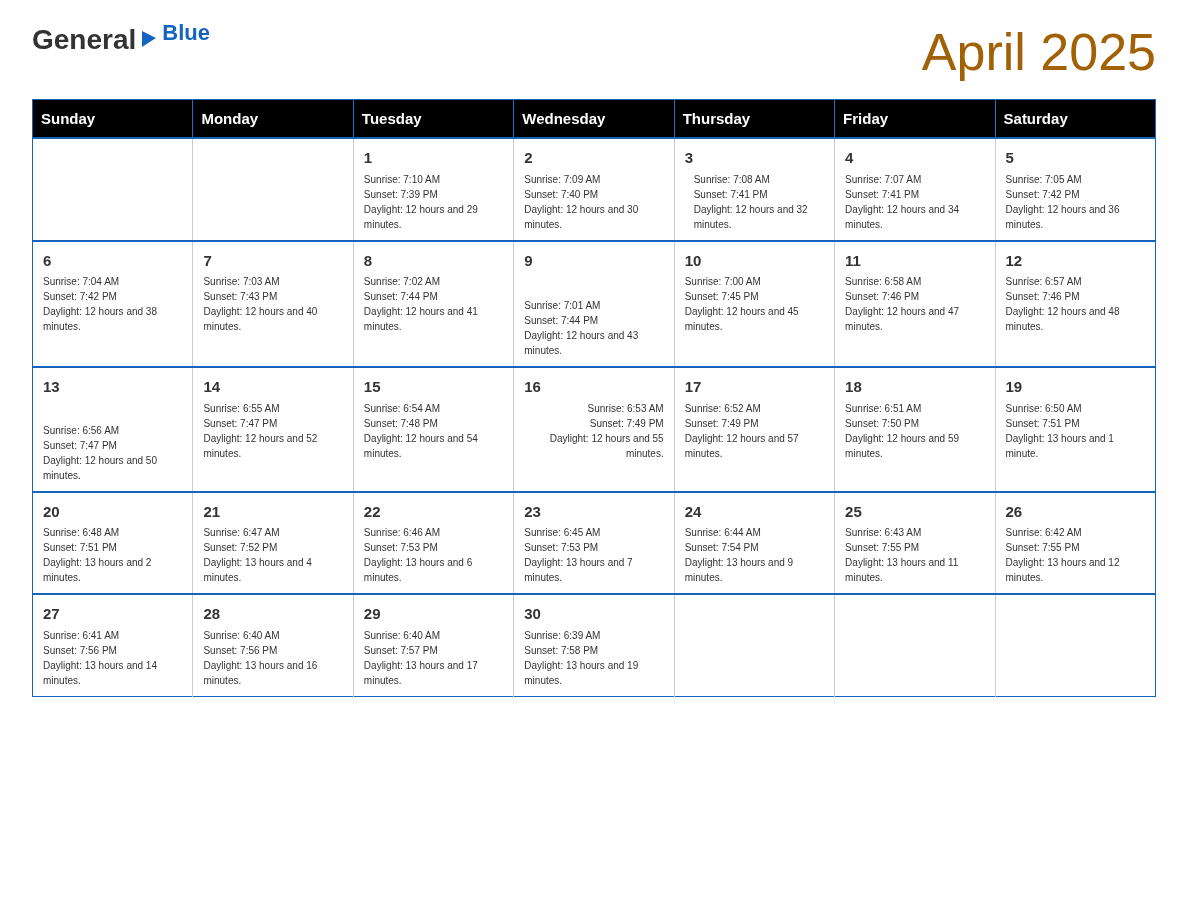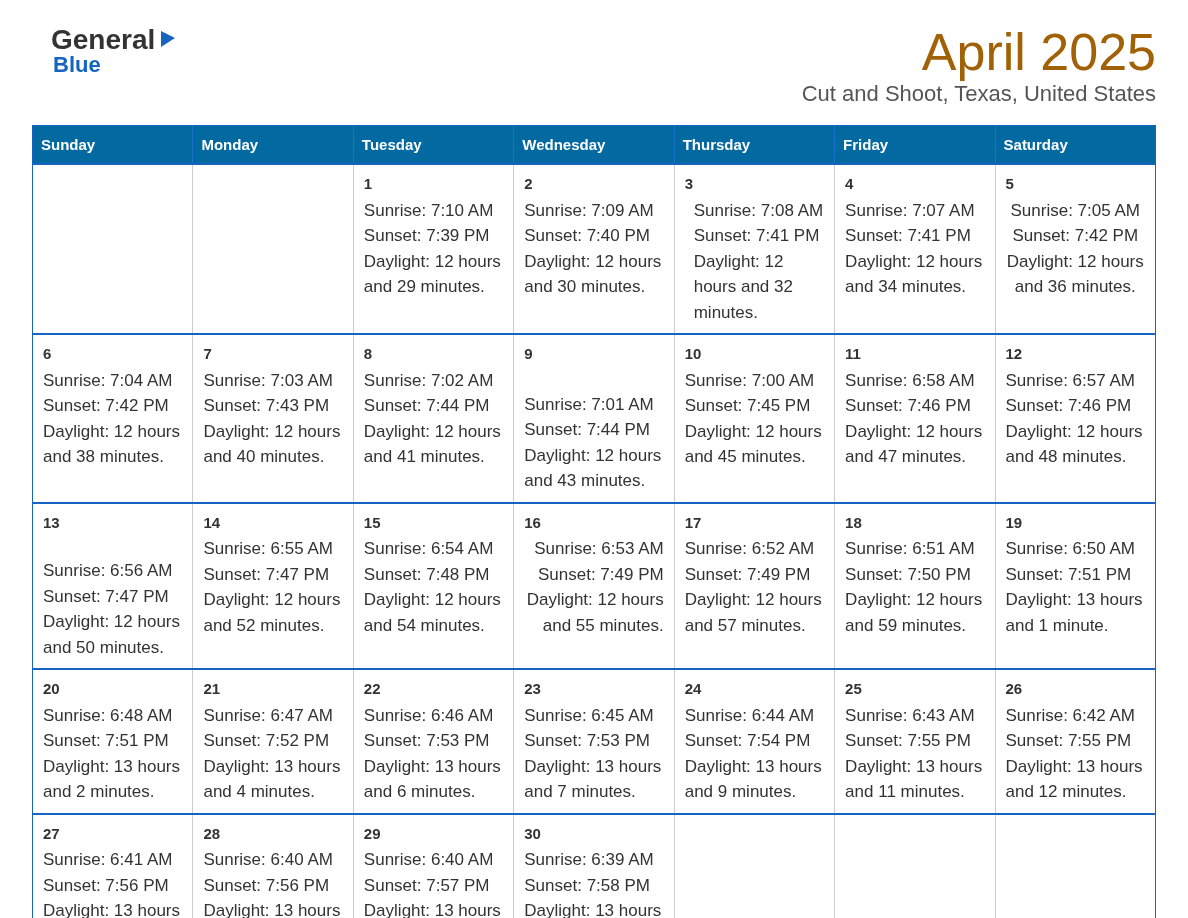--- a/index.html
+++ b/index.html
@@ -12,23 +12,21 @@
       min-height: 918px;
     }
     .header {
       display: flex;
       justify-content: space-between;
       align-items: flex-start;
       margin-bottom: 18px;
     }
     .logo {
       display: flex;
-      flex-direction: column;
       align-items: flex-start;
-      margin-left: 19px;
     }
     .title-area {
       text-align: right;
     }
     .title-area h1 {
       font-size: 52px;
       font-weight: normal;
       color: #a16207;
       line-height: 1.1;
     }
@@ -36,21 +34,21 @@
       font-size: 22px;
       font-weight: normal;
       color: #555;
     }
     .calendar {
       width: 100%;
       border-collapse: collapse;
       border: 1.5px solid #1565c0;
     }
     .calendar thead tr th {
-      background-color: #0369a1;
+      background-color: #000000;
       color: #fff;
       font-size: 15px;
       font-weight: bold;
       padding: 10px 8px;
       text-align: left;
       border-right: 1px solid #1a72d0;
     }
     .calendar thead tr th:last-child {
       border-right: none;
     }
@@ -69,21 +67,21 @@
       border-right: none;
     }
     .day-number {
       font-size: 15px;
       font-weight: bold;
       color: #333;
       display: block;
       margin-bottom: 2px;
     }
     .day-info {
-      font-size: 17px;
+      font-size: 10px;
       color: #333;
     }
     .empty-cell {
       background: #fff;
     }
   </style>
 </head>
 <body>
 
 <div class="header">
@@ -91,21 +89,20 @@
     <div style="display:flex; align-items:center;">
       <span style="font-size:28px; font-weight:bold; color:#333;">General</span>
       <svg width="22" height="22" viewBox="0 0 22 22" style="margin-left:2px; margin-top:-4px;">
         <polygon points="4,4 18,11 4,20" fill="#1565c0"></polygon>
       </svg>
     </div>
     <span style="font-size:22px; font-weight:bold; color:#1565c0; margin-top:-4px; margin-left:2px;">Blue</span>
   </div>
   <div class="title-area">
     <h1>April 2025</h1>
-    <h2>Cut and Shoot, Texas, United States</h2>
   </div>
 </div>
 
 <table class="calendar">
   <thead>
     <tr>
     <th>Sunday</th>
         <th>Monday</th>
         <th>Tuesday</th>
         <th>Wednesday</th>
@@ -137,21 +134,21 @@
 Daylight: 12 hours and 32 minutes.</div>
         </td>
         <td>
           <span class="day-number">4</span>
           <div class="day-info" style="white-space: pre-line;">Sunrise: 7:07 AM
 Sunset: 7:41 PM
 Daylight: 12 hours and 34 minutes.</div>
         </td>
         <td>
           <span class="day-number">5</span>
-          <div class="day-info" style="white-space: pre-line; text-align: center;">Sunrise: 7:05 AM
+          <div class="day-info" style="white-space: pre-line;">Sunrise: 7:05 AM
 Sunset: 7:42 PM
 Daylight: 12 hours and 36 minutes.</div>
         </td>
       </tr>
       <tr>
         <td>
           <span class="day-number">6</span>
           <div class="day-info" style="white-space: pre-line;">Sunrise: 7:04 AM
 Sunset: 7:42 PM
 Daylight: 12 hours and 38 minutes.</div>

